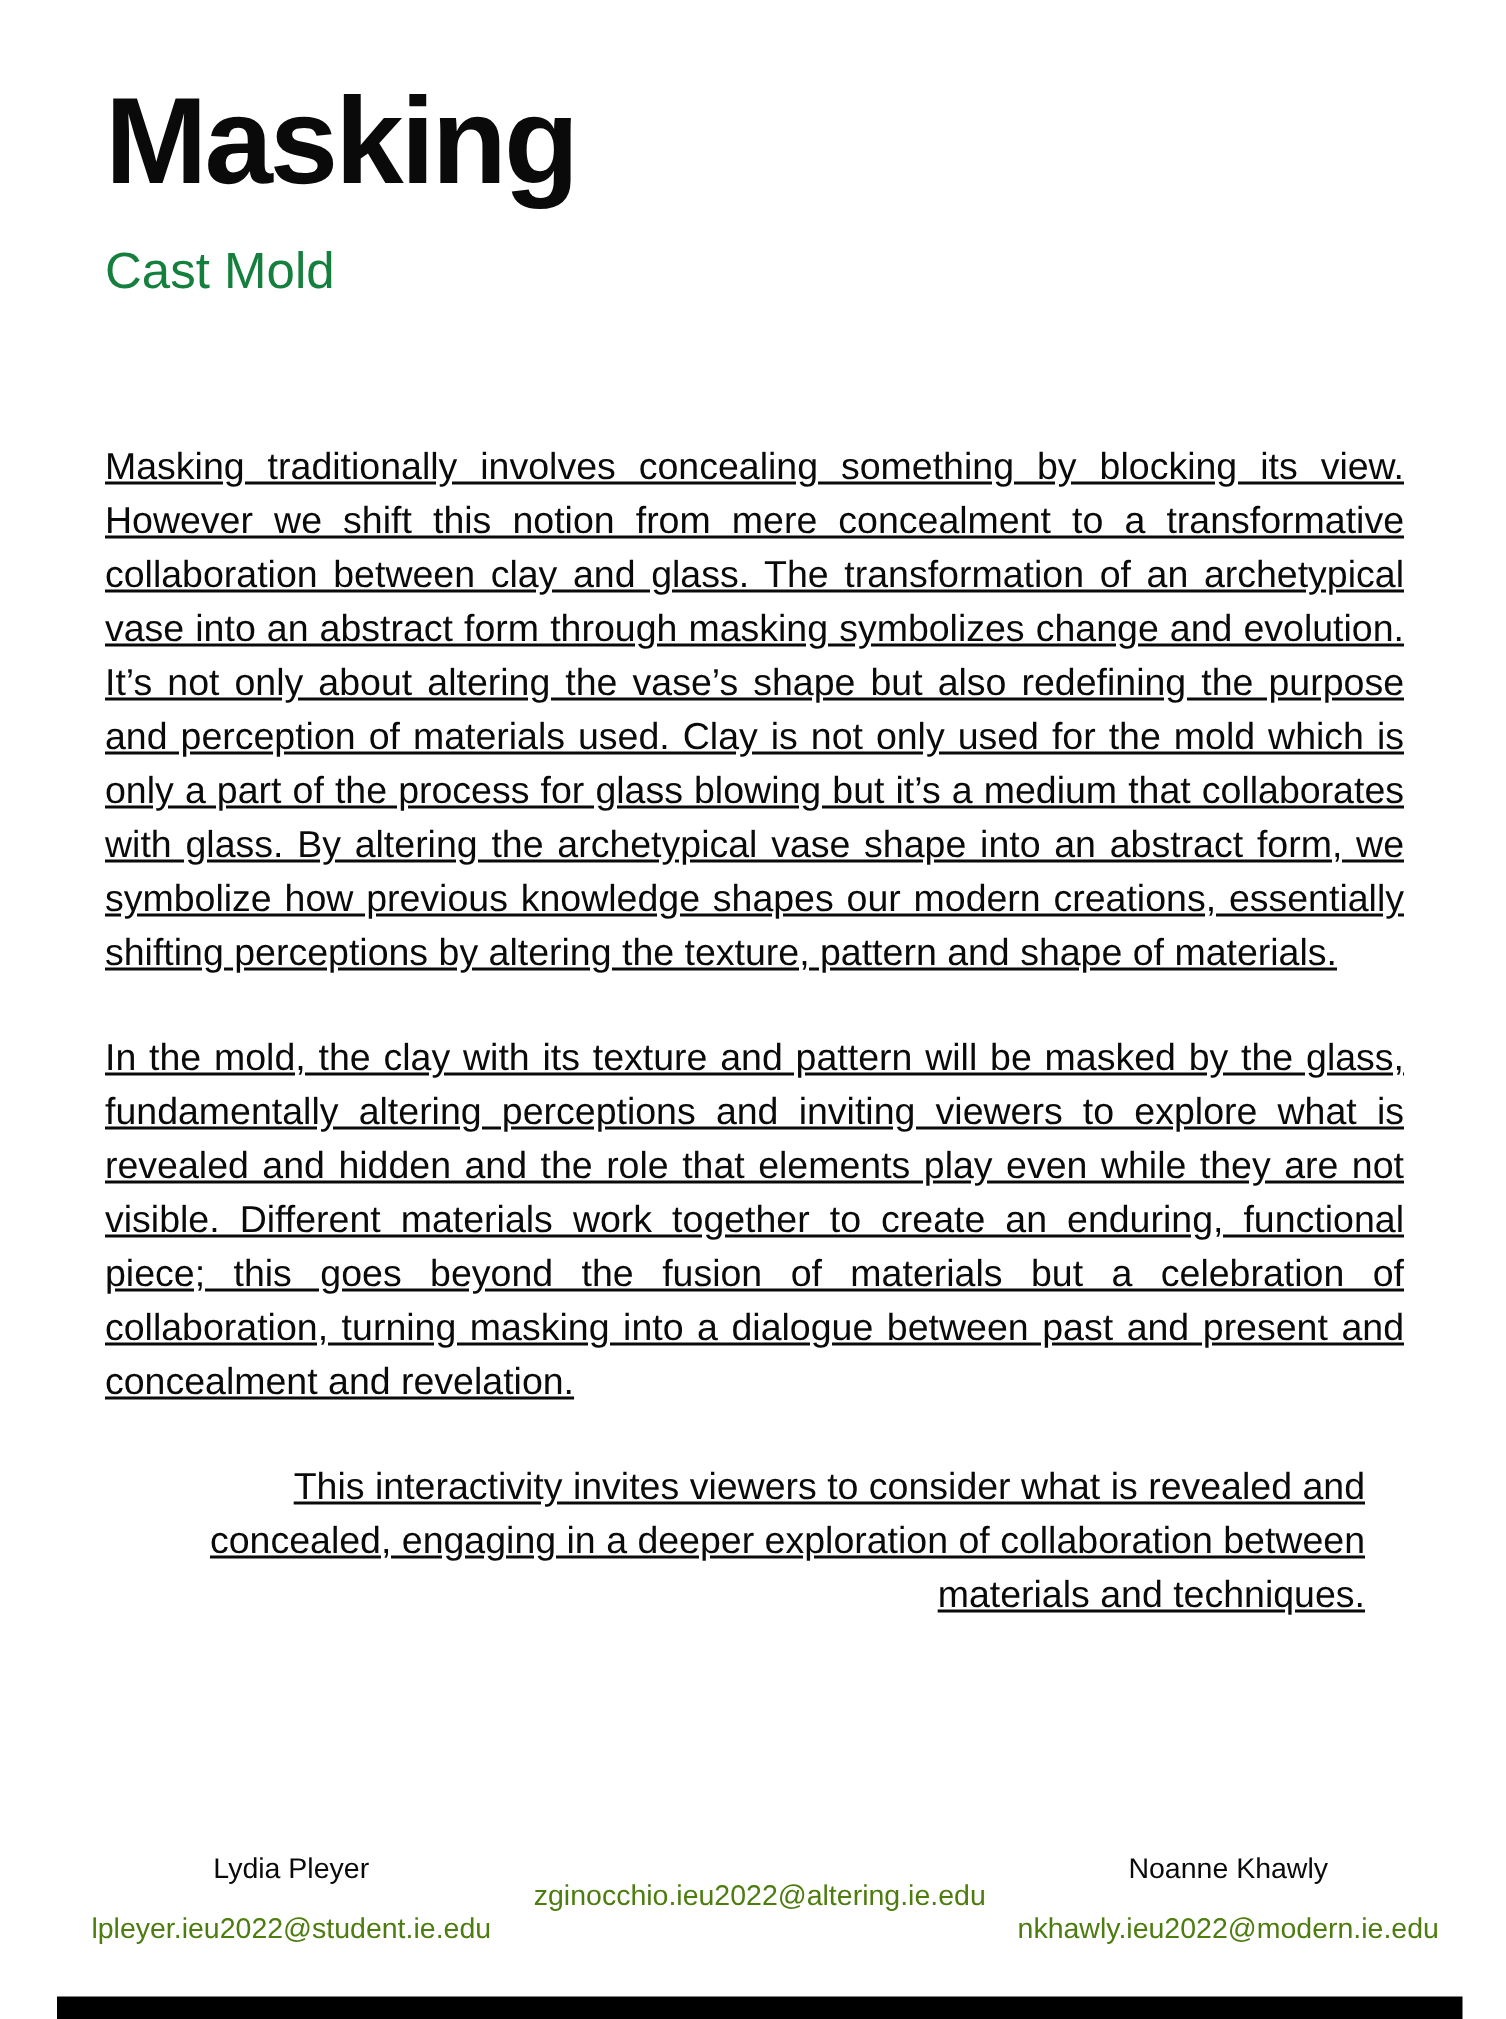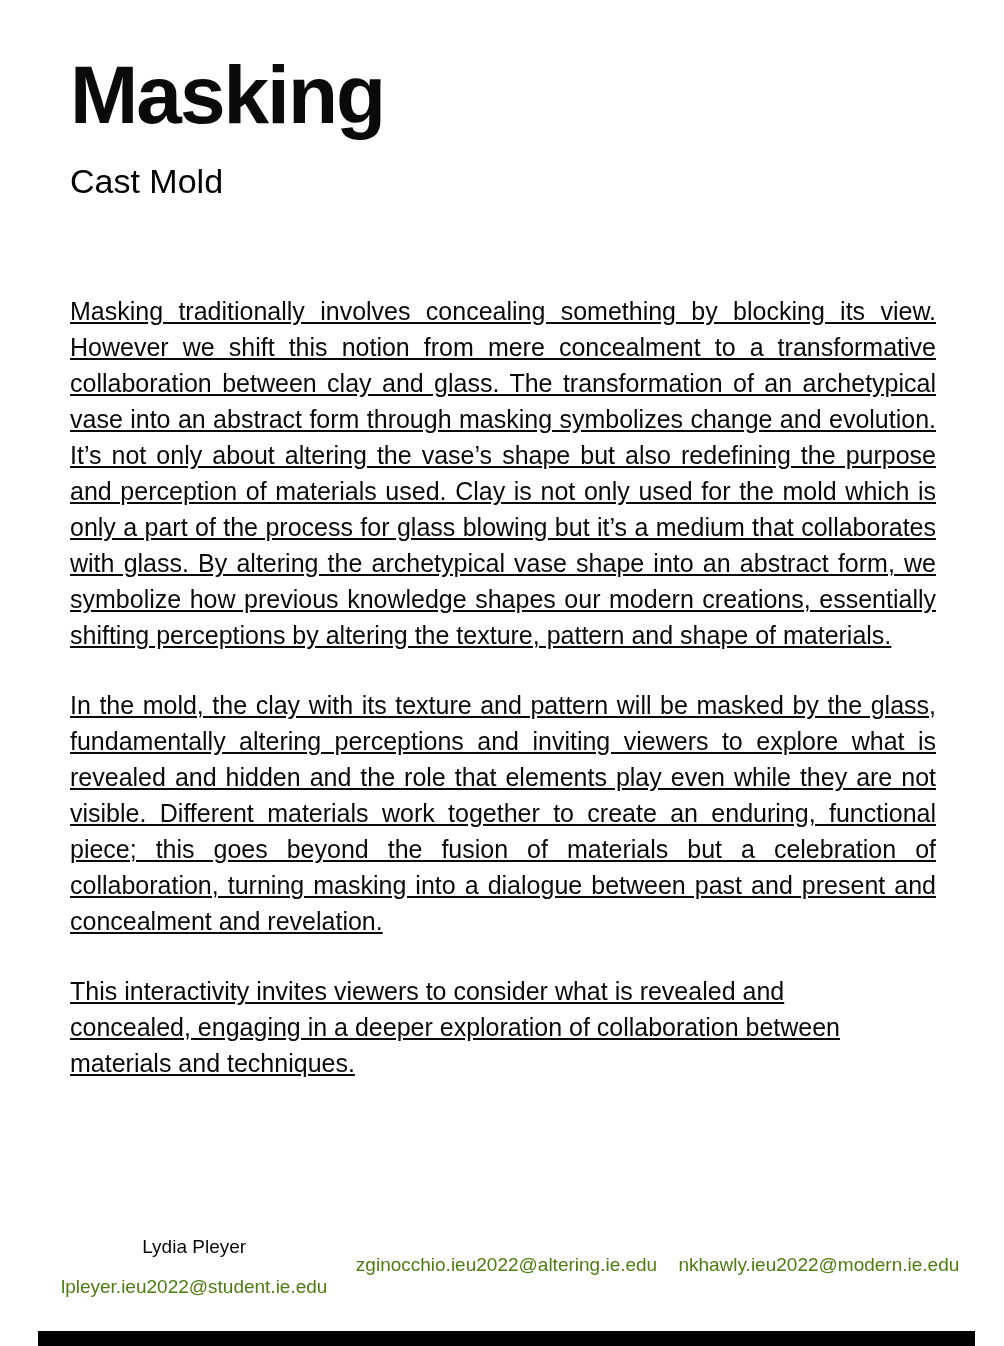--- a/index.html
+++ b/index.html
@@ -32,42 +32,42 @@
     letter-spacing: -2px;
     line-height: 1.05;
     color: #0a0a0a;
   }
 
   .subtitle {
     margin-top: 24px;
     font-size: 34px;
     font-weight: 400;
     letter-spacing: 0px;
-    color: #000000;
+    color: #15803d;
   }
 
   .body-copy {
     margin-top: 92px;
     font-size: 25px;
     line-height: 36px;
     color: #0a0a0a;
     text-decoration: underline;
   }
 
   .body-copy p { margin-bottom: 34px; }
   .body-copy p.justified { text-align: justify; }
-  .body-copy p.ragged { text-align: left; max-width: 840px; }
+  .body-copy p.ragged { text-align: right; max-width: 840px; }
 
   .footer {
     position: absolute;
     left: 38px;
     right: 29px;
     bottom: 48px;
     display: flex;
-    justify-content: flex-end;
+    justify-content: center;
   }
 
   .author {
     flex: 1 1 0;
     text-align: center;
     padding: 0 4px;
   }
 
   .author-name {
     font-size: 19px;
@@ -114,20 +114,21 @@
     <div class="author">
       <div class="author-name">Lydia Pleyer</div>
       <div class="author-email">lpleyer.ieu2022@student.ie.edu</div>
     </div>
 
     <div class="author">
       <div class="author-email">zginocchio.ieu2022@altering.ie.edu</div>
     </div>
 
     <div class="author">
+      <div class="author-name">Noanne Khawly</div>
       <div class="author-email">nkhawly.ieu2022@modern.ie.edu</div>
     </div>
 
   </div>
 
   <div class="bottom-bar"></div>
 
 </div>
 
 </body></html>

